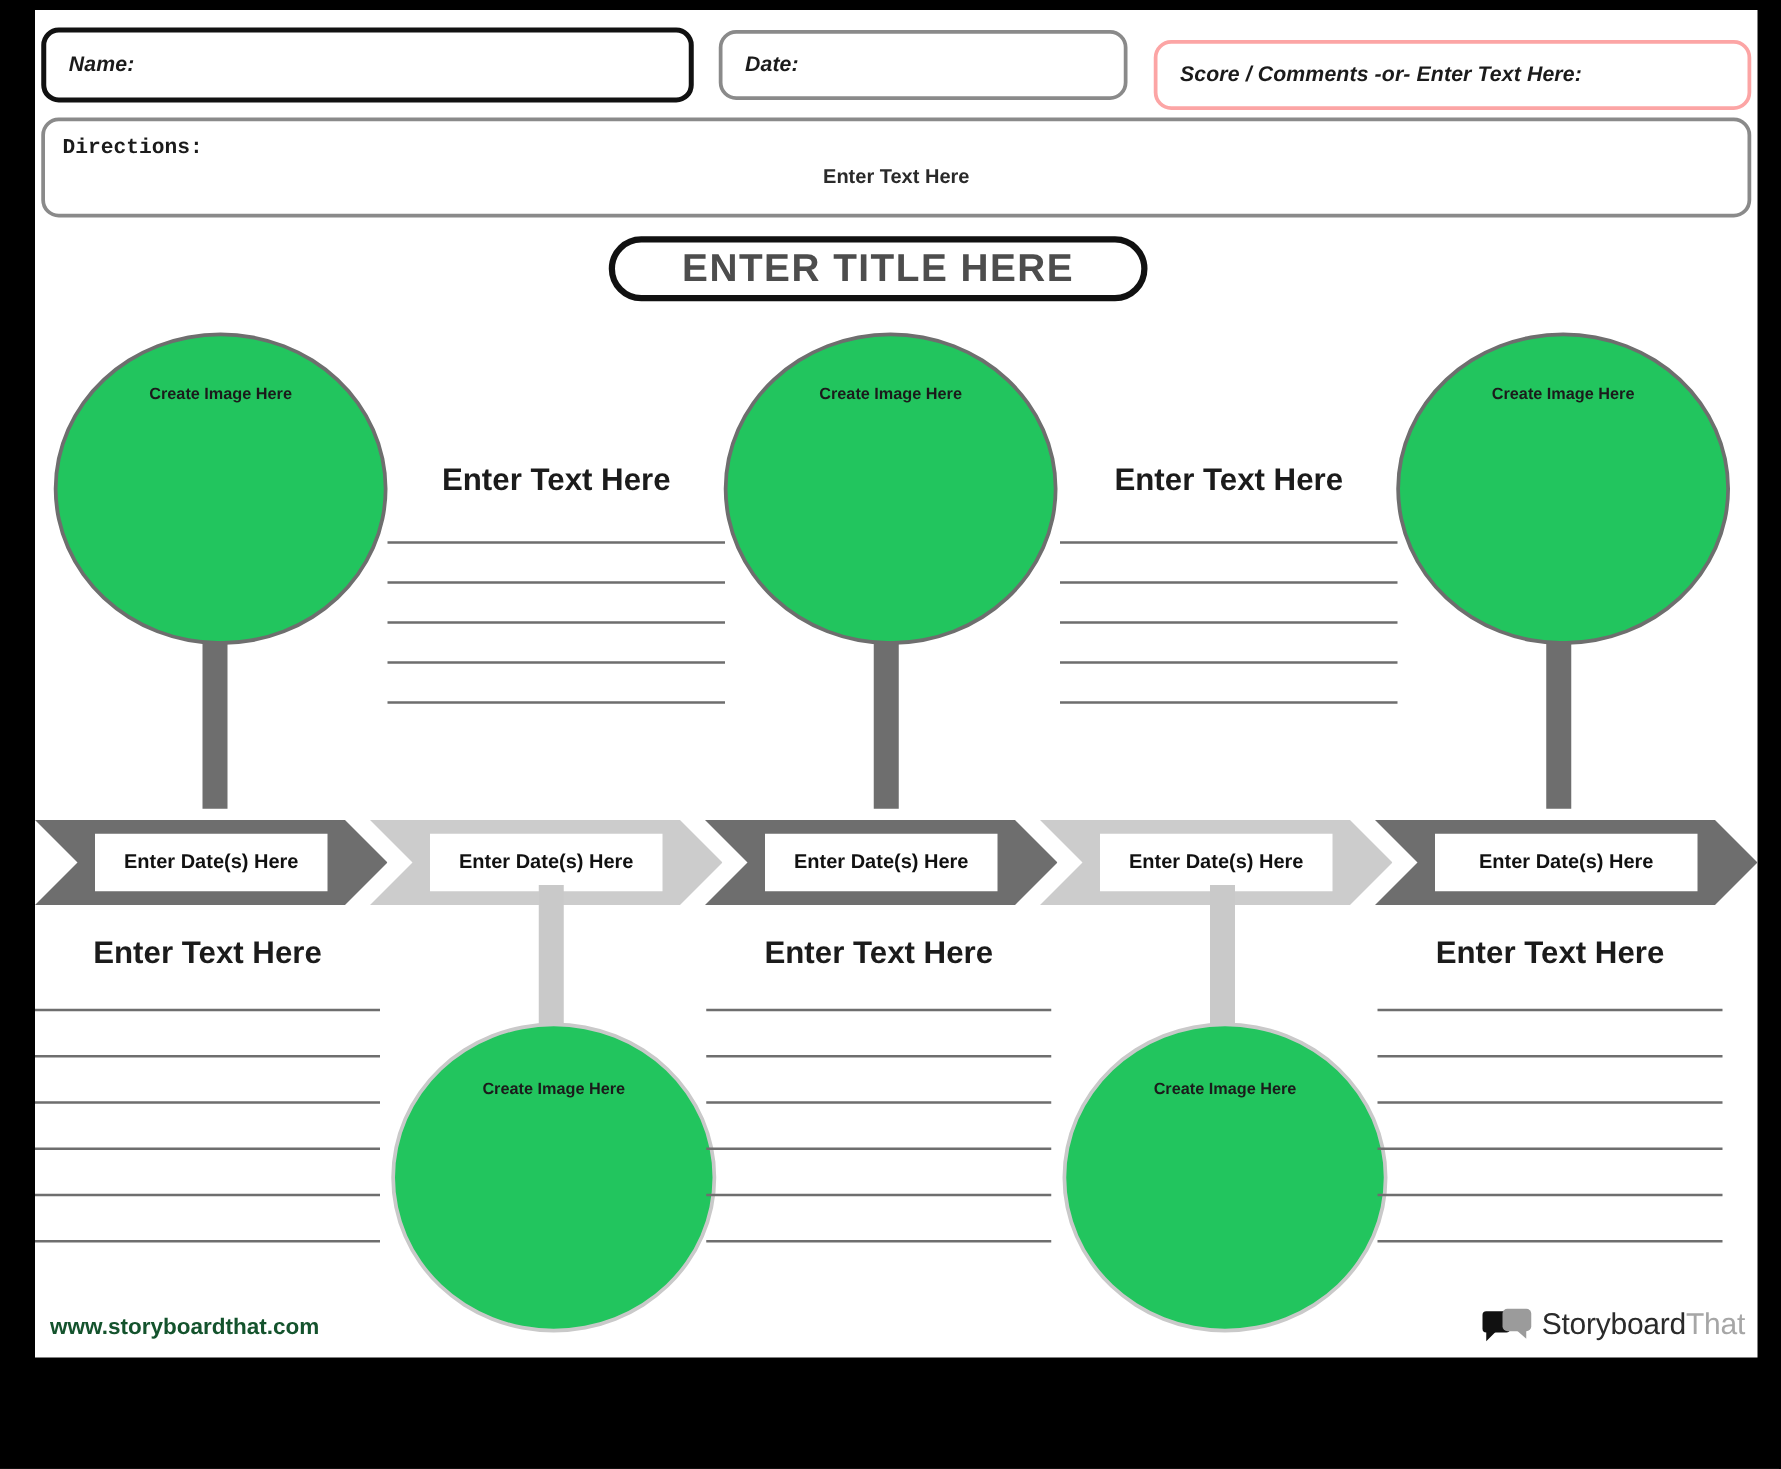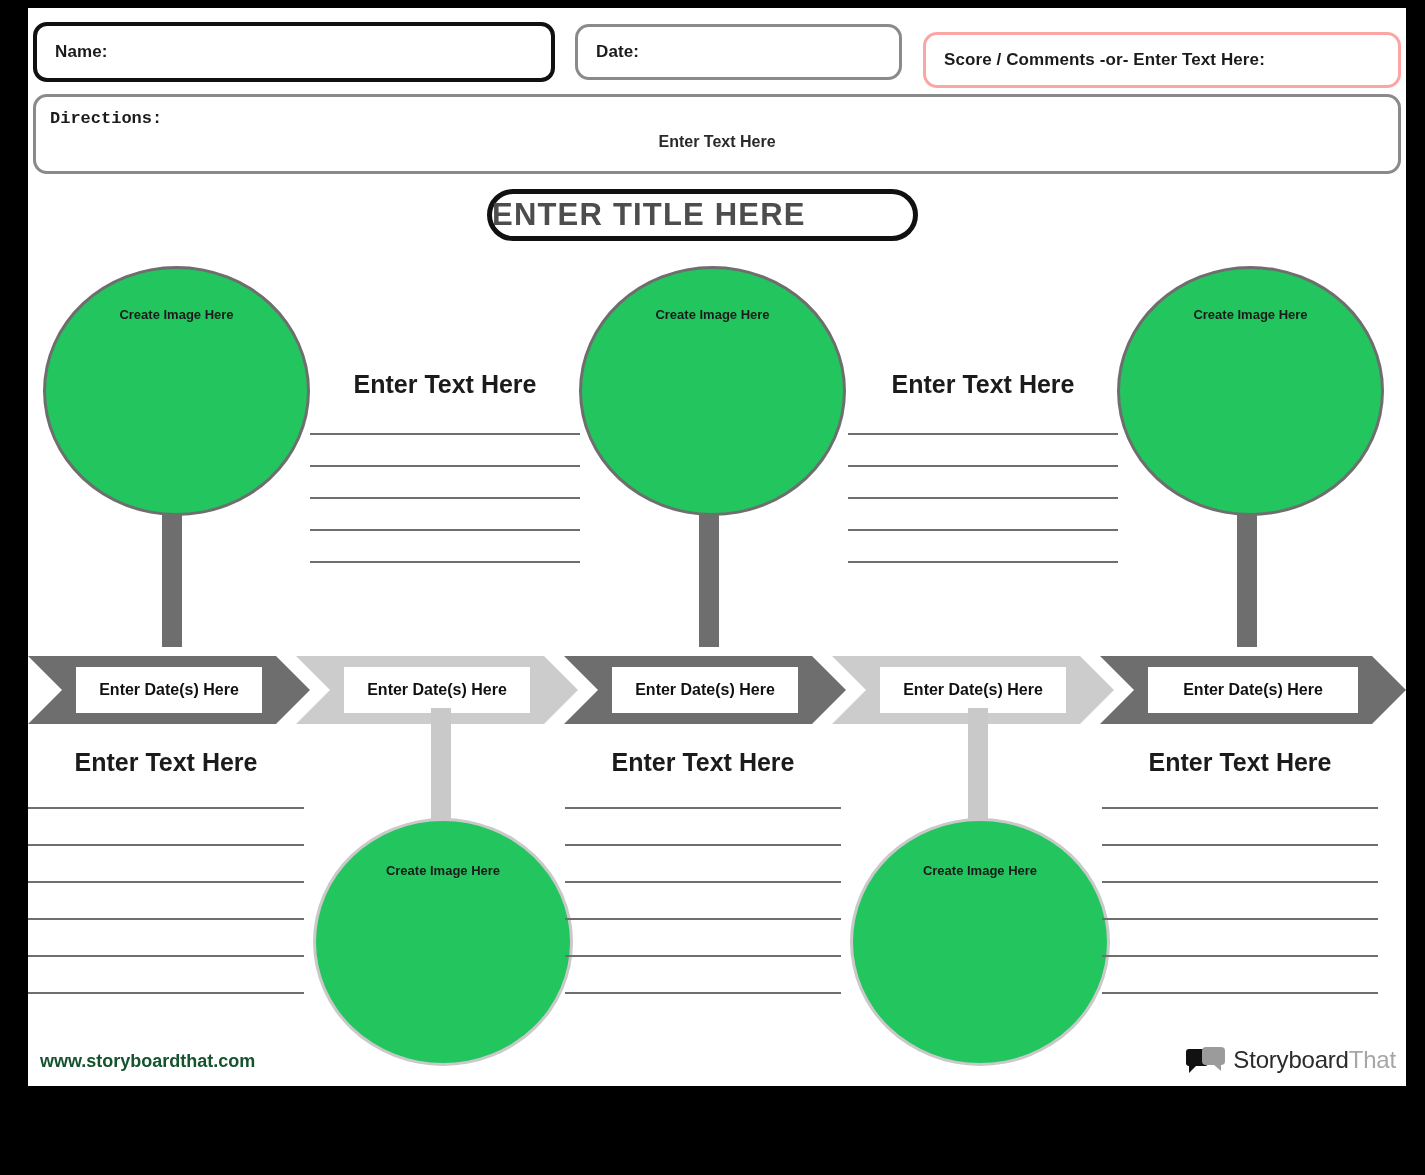--- a/index.html
+++ b/index.html
@@ -16,21 +16,21 @@
     top: 8px;
     width: 1378px;
     height: 1078px;
     background: #ffffff;
   }
 
   
   .hdr-row {
     position: absolute;
     left: 0; top: 14px;
-    width: 1378px; height: 60px;
+    width: 1378px; height: 60px; font-style: italic;
   }
   .field {
     position: absolute;
     background: #ffffff;
     border-radius: 14px;
     display: flex;
     align-items: center;
   }
   .field .lbl {
     font-size: 17px;
@@ -66,20 +66,21 @@
   
   .title-box {
     position: absolute;
     left: 459px; top: 181px;
     width: 431px; height: 52px;
     border: 5px solid #111111;
     border-radius: 26px;
     background: #ffffff;
     display: flex;
     align-items: center;
+    justify-content: center;
   }
   .title-box .ttl {
     font-size: 31px;
     font-weight: 700;
     color: #4d4d4d;
     letter-spacing: 1.2px;
   }
 
   
   .circle {

